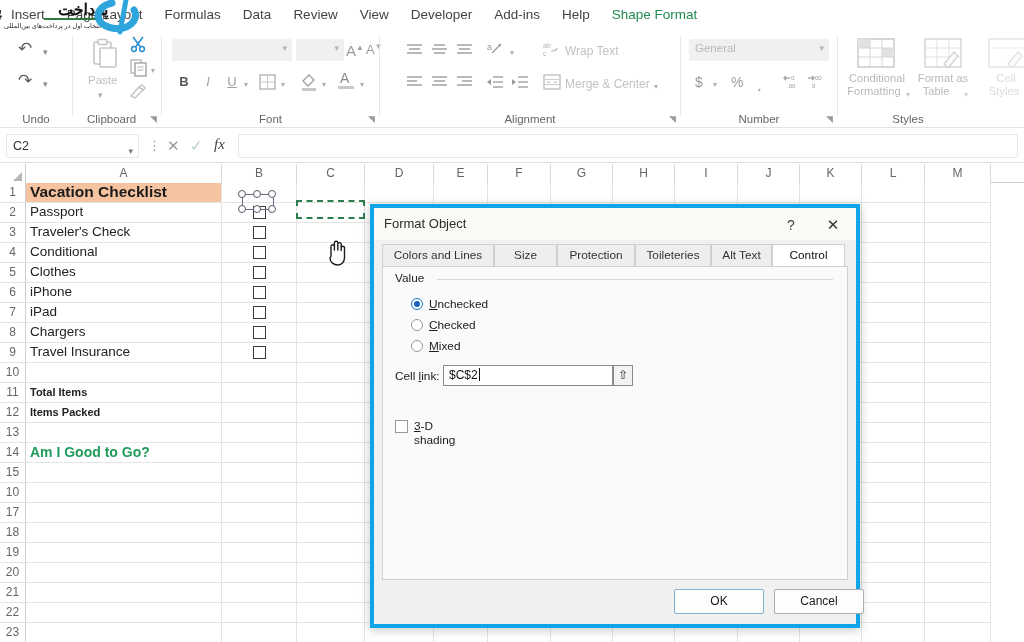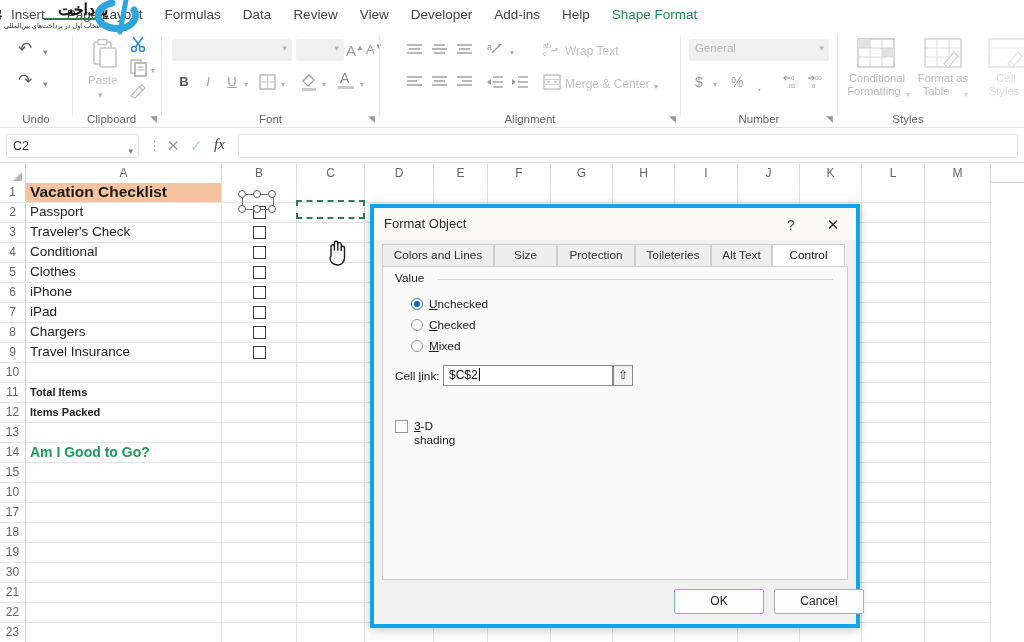--- a/index.html
+++ b/index.html
@@ -561,21 +561,21 @@
         <div class="rowhead" style="top: 199px; height: 20px; line-height: 19px;">10</div>
         <div class="rowhead" style="top: 219px; height: 20px; line-height: 19px;">11</div>
         <div class="rowhead" style="top: 239px; height: 20px; line-height: 19px;">12</div>
         <div class="rowhead" style="top: 259px; height: 20px; line-height: 19px;">13</div>
         <div class="rowhead" style="top: 279px; height: 20px; line-height: 19px;">14</div>
         <div class="rowhead" style="top: 299px; height: 20px; line-height: 19px;">15</div>
         <div class="rowhead" style="top: 319px; height: 20px; line-height: 19px;">10</div>
         <div class="rowhead" style="top: 339px; height: 20px; line-height: 19px;">17</div>
         <div class="rowhead" style="top: 359px; height: 20px; line-height: 19px;">18</div>
         <div class="rowhead" style="top: 379px; height: 20px; line-height: 19px;">19</div>
-        <div class="rowhead" style="top: 399px; height: 20px; line-height: 19px;">30</div>
+        <div class="rowhead" style="top: 399px; height: 20px; line-height: 19px;">20</div>
         <div class="rowhead" style="top: 419px; height: 20px; line-height: 19px;">21</div>
         <div class="rowhead" style="top: 439px; height: 20px; line-height: 19px;">22</div>
         <div class="rowhead" style="top: 459px; height: 20px; line-height: 19px;">23</div>
       </div>
     <div id="cells">
         <div class="cell title" style="left: 26px; width: 196px; top: 19px; height: 20px; line-height: 18px;">Vacation Checklist</div>
         <div class="cell" style="left: 222px; width: 75px; top: 19px; height: 20px; line-height: 18px;"></div>
         <div class="cell" style="left: 297px; width: 68px; top: 19px; height: 20px; line-height: 18px;"></div>
         <div class="cell" style="left: 365px; width: 69px; top: 19px; height: 20px; line-height: 18px;"></div>
         <div class="cell" style="left: 434px; width: 54px; top: 19px; height: 20px; line-height: 18px;"></div>

